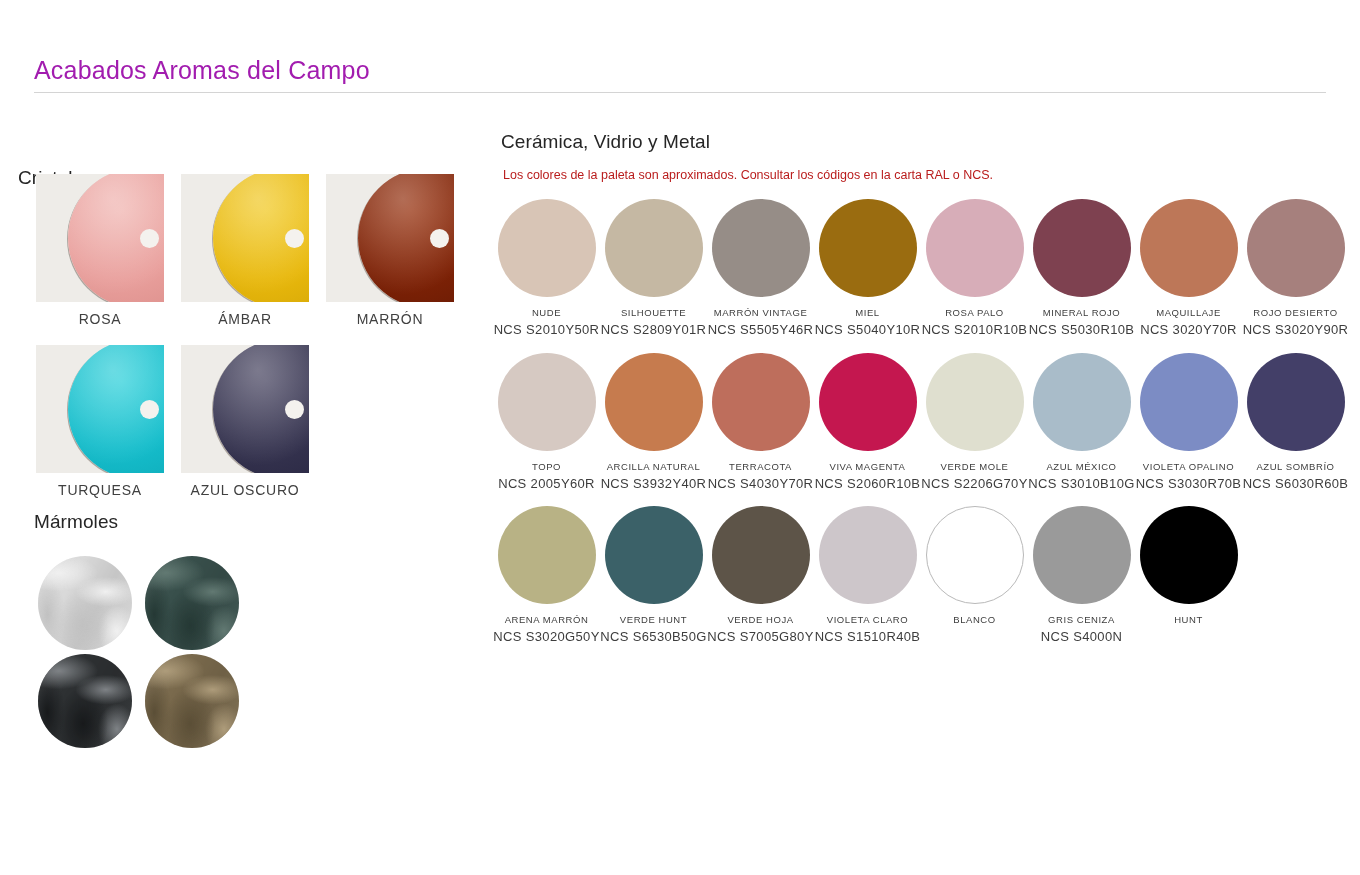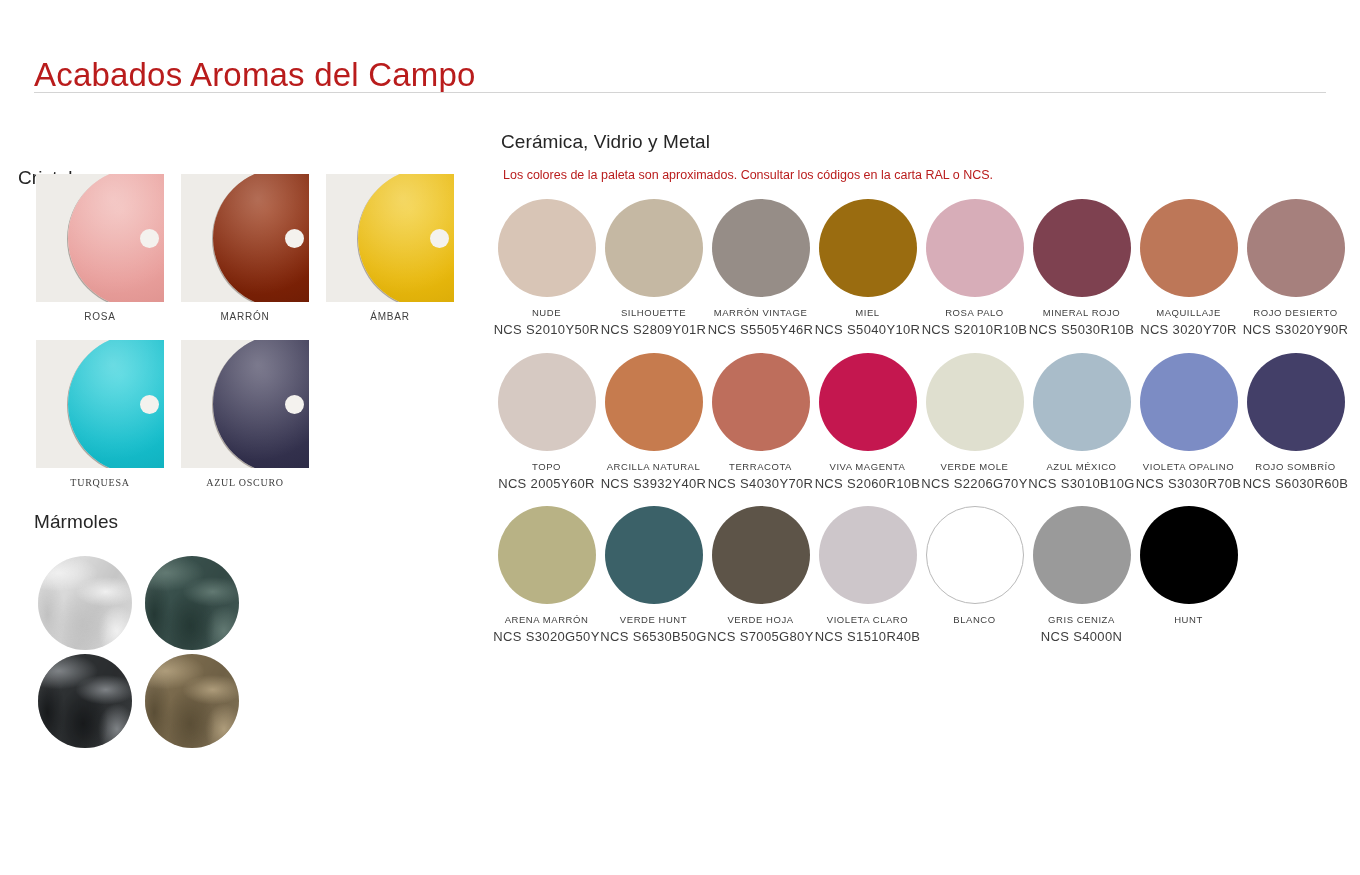--- a/index.html
+++ b/index.html
@@ -14,23 +14,23 @@
     color: #3c3c3c;
     overflow: hidden;
     position: relative;
   }
 
   
   #page-title {
     position: absolute;
     left: 34px;
     top: 56px;
-    font-size: 33px;
+    font-size: 25px;
     font-weight: 400;
-    color: #b91c1c;
+    color: #a21caf;
     letter-spacing: 0.2px;
     white-space: nowrap;
   }
   #title-rule {
     position: absolute;
     left: 34px;
     top: 92px;
     width: 1292px;
     height: 1px;
     background: #d4d4d4;
@@ -62,21 +62,21 @@
   #cristales-grid {
     position: absolute;
     left: 36px;
     top: 174px;
     width: 440px;
   }
   .cristal-row {
     display: flex;
     gap: 17px;
   }
-  .cristal-row + .cristal-row { margin-top: 18px; font-family: Liberation Serif, serif; }
+  .cristal-row + .cristal-row { margin-top: 18px; }
 
   .cristal-cell {
     width: 128px;
   }
   .cristal-tile {
     position: relative;
     width: 128px;
     height: 128px;
     background: #eeece8;
     overflow: hidden;
@@ -104,21 +104,21 @@
   }
   .cristal-sheen {                 
     position: absolute;
     inset: 0;
     border-radius: 50%;
     background: radial-gradient(ellipse at 32% 22%, rgba(255,255,255,.30), rgba(255,255,255,0) 62%);
   }
   .cristal-label {
     margin-top: 9px;
     text-align: center;
-    font-size: 10px;
+    font-size: 14px;
     letter-spacing: 0.75px;
     color: #404040;
     white-space: nowrap;
   }
 
   
   #marmoles-grid {
     position: absolute;
     left: 31px;
     top: 556px;
@@ -195,34 +195,34 @@
       <div class="cristal-tile">
         <div class="cristal-disc" style="background: radial-gradient(circle at 38% 30%, rgb(240, 180, 176) 0%, rgb(233, 159, 156) 52%, rgb(217, 140, 136) 100%);">
           <div class="cristal-sheen"></div>
         </div>
       </div>
       <div class="cristal-label">ROSA</div>
     </div>
 
     <div class="cristal-cell">
       <div class="cristal-tile">
+        <div class="cristal-disc" style="background: radial-gradient(circle at 38% 30%, rgb(241, 201, 36) 0%, rgb(232, 184, 12) 52%, rgb(210, 164, 6) 100%);">
+          <div class="cristal-sheen"></div>
+        </div>
+      </div>
+      <div class="cristal-label">ÁMBAR</div>
+    </div>
+
+    <div class="cristal-cell">
+      <div class="cristal-tile">
         <div class="cristal-disc" style="background: radial-gradient(circle at 38% 30%, rgb(150, 48, 13) 0%, rgb(126, 34, 6) 52%, rgb(101, 25, 3) 100%);">
           <div class="cristal-sheen"></div>
         </div>
       </div>
       <div class="cristal-label">MARRÓN</div>
-    </div>
-
-    <div class="cristal-cell">
-      <div class="cristal-tile">
-        <div class="cristal-disc" style="background: radial-gradient(circle at 38% 30%, rgb(241, 201, 36) 0%, rgb(232, 184, 12) 52%, rgb(210, 164, 6) 100%);">
-          <div class="cristal-sheen"></div>
-        </div>
-      </div>
-      <div class="cristal-label">ÁMBAR</div>
     </div>
 
   </div>
 
   <div class="cristal-row">
 
     <div class="cristal-cell">
       <div class="cristal-tile">
         <div class="cristal-disc" style="background: radial-gradient(circle at 38% 30%, rgb(47, 208, 218) 0%, rgb(21, 189, 203) 52%, rgb(13, 168, 182) 100%);">
           <div class="cristal-sheen"></div>
@@ -355,21 +355,21 @@
       <div class="swatch-name">AZUL MÉXICO</div>
       <div class="swatch-code">NCS S3010B10G</div>
     </div>
     <div class="swatch-cell">
       <div class="swatch-dot" style="background: rgb(124, 140, 196);"></div>
       <div class="swatch-name">VIOLETA OPALINO</div>
       <div class="swatch-code">NCS S3030R70B</div>
     </div>
     <div class="swatch-cell">
       <div class="swatch-dot" style="background: rgb(67, 63, 104);"></div>
-      <div class="swatch-name">ROJO SOMBRÍO</div>
+      <div class="swatch-name">AZUL SOMBRÍO</div>
       <div class="swatch-code">NCS S6030R60B</div>
     </div>
   </div>
 
   <div class="swatch-row r3">
     <div class="swatch-cell">
       <div class="swatch-dot" style="background: rgb(184, 178, 133);"></div>
       <div class="swatch-name">ARENA MARRÓN</div>
       <div class="swatch-code">NCS S3020G50Y</div>
     </div>

